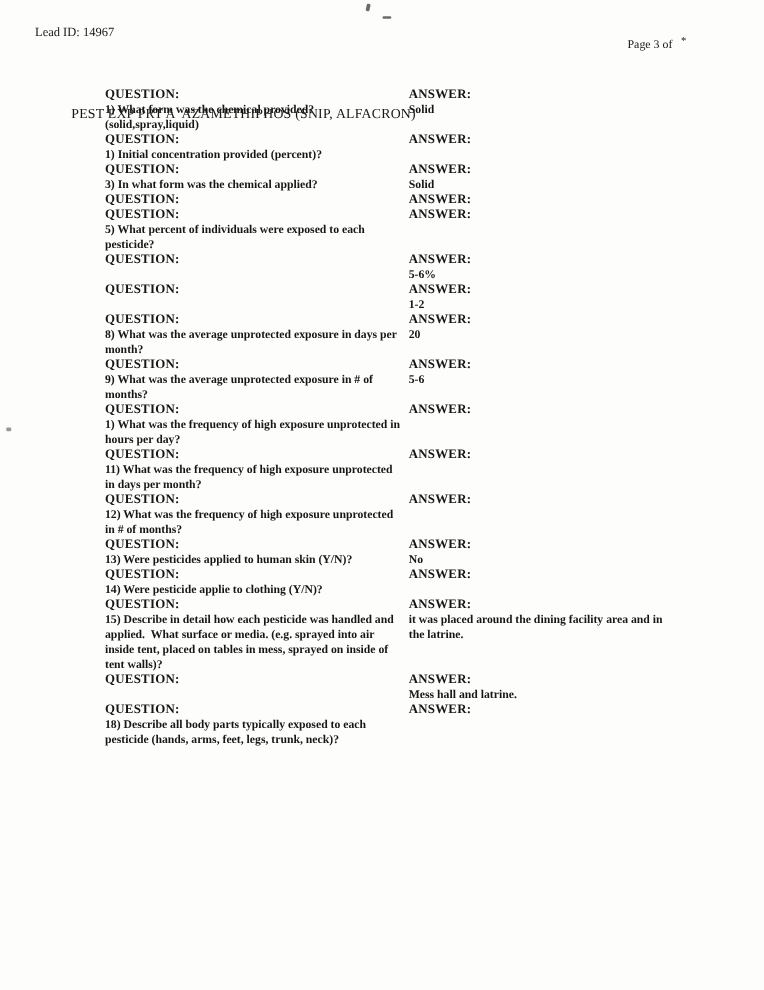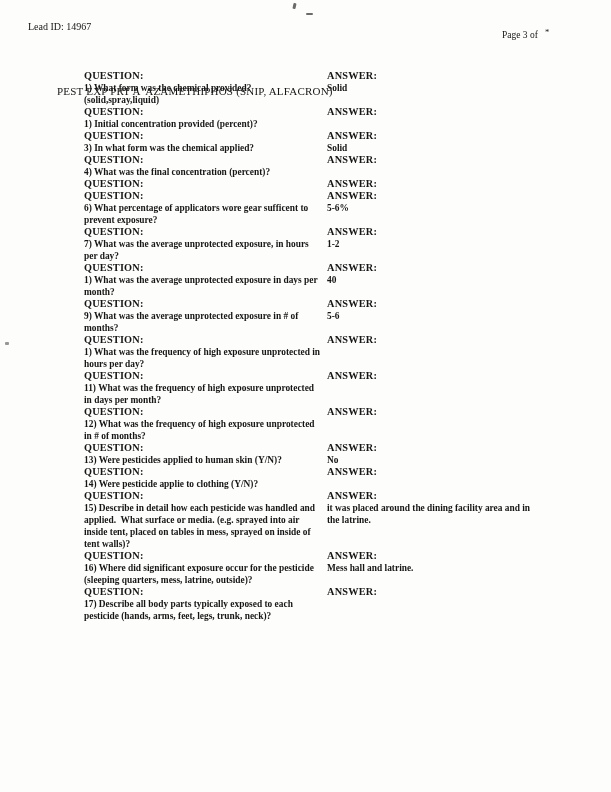--- a/index.html
+++ b/index.html
@@ -121,68 +121,66 @@
     </div>
     <div class="a-col">
       <div class="qa-label">ANSWER:</div>
       <div class="a-text">Solid</div>
     </div>
   </div>
 
   <div class="qa-row">
     <div class="q-col">
       <div class="qa-label">QUESTION:</div>
-      <div class="q-text">4) What was the final concentration (percent)?</div>
-    </div>
-    <div class="a-col">
-      <div class="qa-label">ANSWER:</div>
-      <div class="a-text"></div>
-    </div>
-  </div>
-
-  <div class="qa-row">
-    <div class="q-col">
-      <div class="qa-label">QUESTION:</div>
-    </div>
-    <div class="a-col">
-      <div class="qa-label">ANSWER:</div>
-      <div class="a-text"></div>
-    </div>
-  </div>
-
-  <div class="qa-row">
-    <div class="q-col">
-      <div class="qa-label">QUESTION:</div>
-      <div class="q-text">6) What percentage of applicators wore gear sufficent to prevent exposure?</div>
+    </div>
+    <div class="a-col">
+      <div class="qa-label">ANSWER:</div>
+      <div class="a-text"></div>
+    </div>
+  </div>
+
+  <div class="qa-row">
+    <div class="q-col">
+      <div class="qa-label">QUESTION:</div>
+      <div class="q-text">5) What percent of individuals were exposed to each pesticide?</div>
+    </div>
+    <div class="a-col">
+      <div class="qa-label">ANSWER:</div>
+      <div class="a-text"></div>
+    </div>
+  </div>
+
+  <div class="qa-row">
+    <div class="q-col">
+      <div class="qa-label">QUESTION:</div>
     </div>
     <div class="a-col">
       <div class="qa-label">ANSWER:</div>
       <div class="a-text">5-6%</div>
     </div>
   </div>
 
   <div class="qa-row">
     <div class="q-col">
       <div class="qa-label">QUESTION:</div>
-      <div class="q-text">7) What was the average unprotected exposure, in hours per day?</div>
     </div>
     <div class="a-col">
       <div class="qa-label">ANSWER:</div>
       <div class="a-text">1-2</div>
     </div>
   </div>
 
   <div class="qa-row">
     <div class="q-col">
       <div class="qa-label">QUESTION:</div>
-      <div class="q-text">1) What was the average unprotected exposure in days per month?</div>
-    </div>
-    <div class="a-col">
-      <div class="qa-label">ANSWER:</div>
-      <div class="a-text">40</div>
+      <div class="q-text">8) What was the average unprotected exposure in days per month?</div>
+    </div>
+    <div class="a-col">
+      <div class="qa-label">ANSWER:</div>
+      <div class="a-text">20</div>
     </div>
   </div>
 
   <div class="qa-row">
     <div class="q-col">
       <div class="qa-label">QUESTION:</div>
       <div class="q-text">9) What was the average unprotected exposure in # of months?</div>
     </div>
     <div class="a-col">
       <div class="qa-label">ANSWER:</div>
@@ -252,31 +250,30 @@
     </div>
     <div class="a-col">
       <div class="qa-label">ANSWER:</div>
       <div class="a-text">it was placed around the dining facility area and in the latrine.</div>
     </div>
   </div>
 
   <div class="qa-row">
     <div class="q-col">
       <div class="qa-label">QUESTION:</div>
-      <div class="q-text">16) Where did significant exposure occur for the pesticide (sleeping quarters, mess, latrine, outside)?</div>
     </div>
     <div class="a-col">
       <div class="qa-label">ANSWER:</div>
       <div class="a-text">Mess hall and latrine.</div>
     </div>
   </div>
 
   <div class="qa-row">
     <div class="q-col">
       <div class="qa-label">QUESTION:</div>
-      <div class="q-text">17) Describe all body parts typically exposed to each pesticide (hands, arms, feet, legs, trunk, neck)?</div>
+      <div class="q-text">18) Describe all body parts typically exposed to each pesticide (hands, arms, feet, legs, trunk, neck)?</div>
     </div>
     <div class="a-col">
       <div class="qa-label">ANSWER:</div>
       <div class="a-text"></div>
     </div>
   </div>
 </div>
 
 </body></html>

